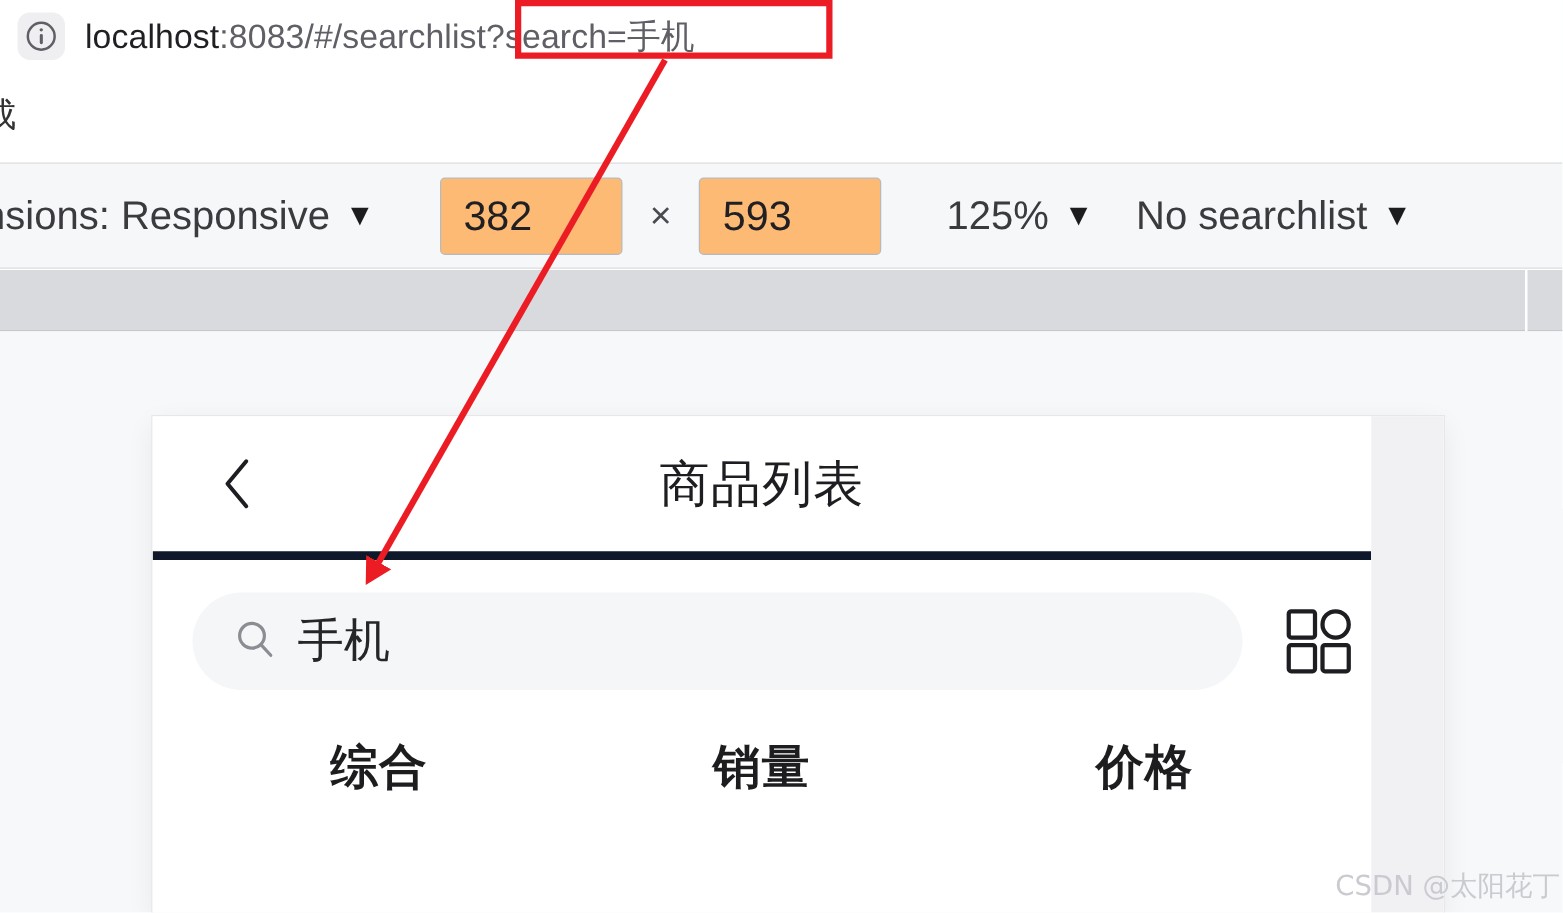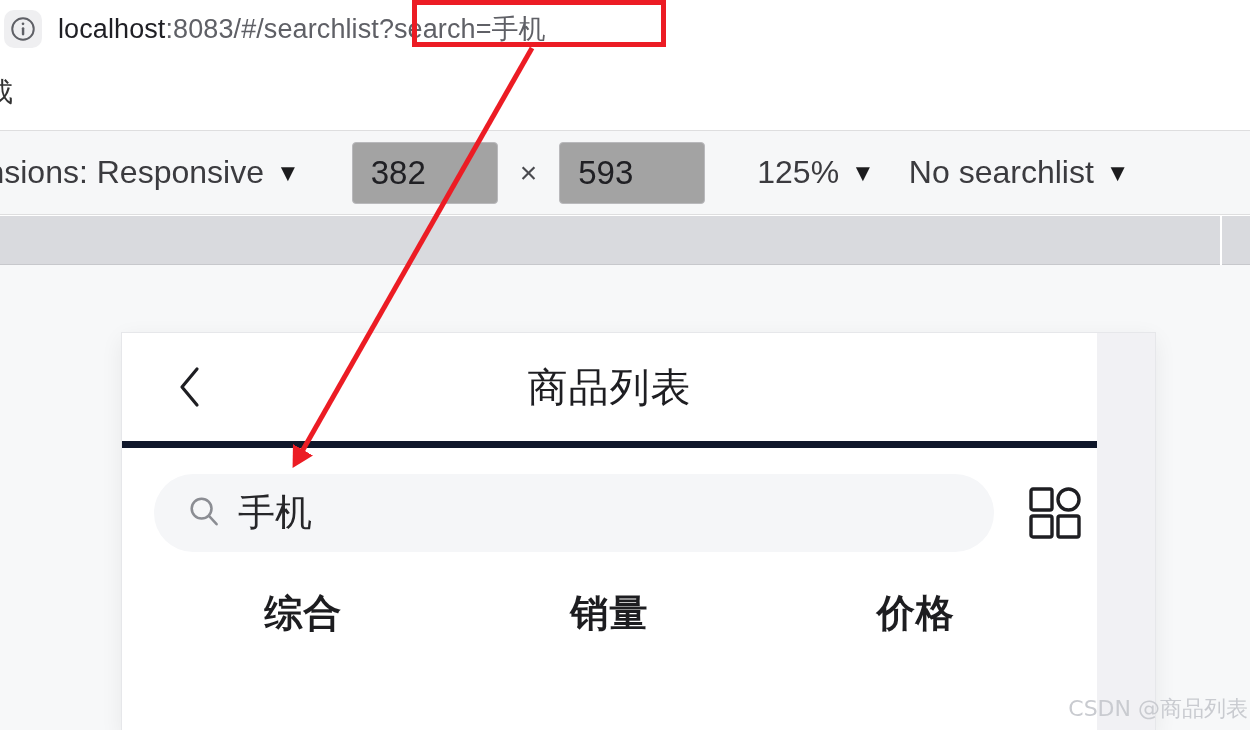--- a/index.html
+++ b/index.html
@@ -24,21 +24,21 @@
   
   .addressbar {
     position: absolute;
     left: 0; top: 0;
     width: 1250px;
     height: 58px;
     background: #ffffff;
     display: flex;
     align-items: center;
     box-sizing: border-box;
-    padding-left: 4px;
+    padding-left: 14px;
   }
   .info-badge {
     width: 38px;
     height: 38px;
     border-radius: 10px;
     background: #efeff1;
     display: flex;
     align-items: center;
     justify-content: center;
     flex: 0 0 auto;
@@ -115,21 +115,21 @@
     margin-left: 12px;
     font-size: 24px;
     color: #1c1c1e;
     line-height: 1;
   }
   .dt-input {
     width: 146px;
     height: 62px;
     border: 1px solid #b9b9bc;
     border-radius: 4px;
-    background: #a3a3a3;
+    background: #fdba74;
     box-sizing: border-box;
     display: flex;
     align-items: center;
     padding-left: 18px;
     font-size: 33px;
     color: #202024;
     flex: 0 0 auto;
   }
   .dt-times {
     margin: 0 22px;
@@ -401,15 +401,15 @@
 
   <svg class="annotation-arrow" viewBox="0 0 1250 730" aria-hidden="true">
     <defs>
       <marker id="arrowhead" markerWidth="4.2" markerHeight="4.6" refX="1.2" refY="2.3" orient="auto">
         <polygon points="0,0 4.2,2.3 0,4.6" fill="#ec1c24"></polygon>
       </marker>
     </defs>
     <line x1="532" y1="48" x2="300" y2="455" stroke="#ec1c24" stroke-width="5" marker-end="url(#arrowhead)"></line>
   </svg>
 
-  <div class="watermark">CSDN @商品列表</div>
+  <div class="watermark">CSDN @太阳花丁</div>
 
 </div>
 
 </body></html>

